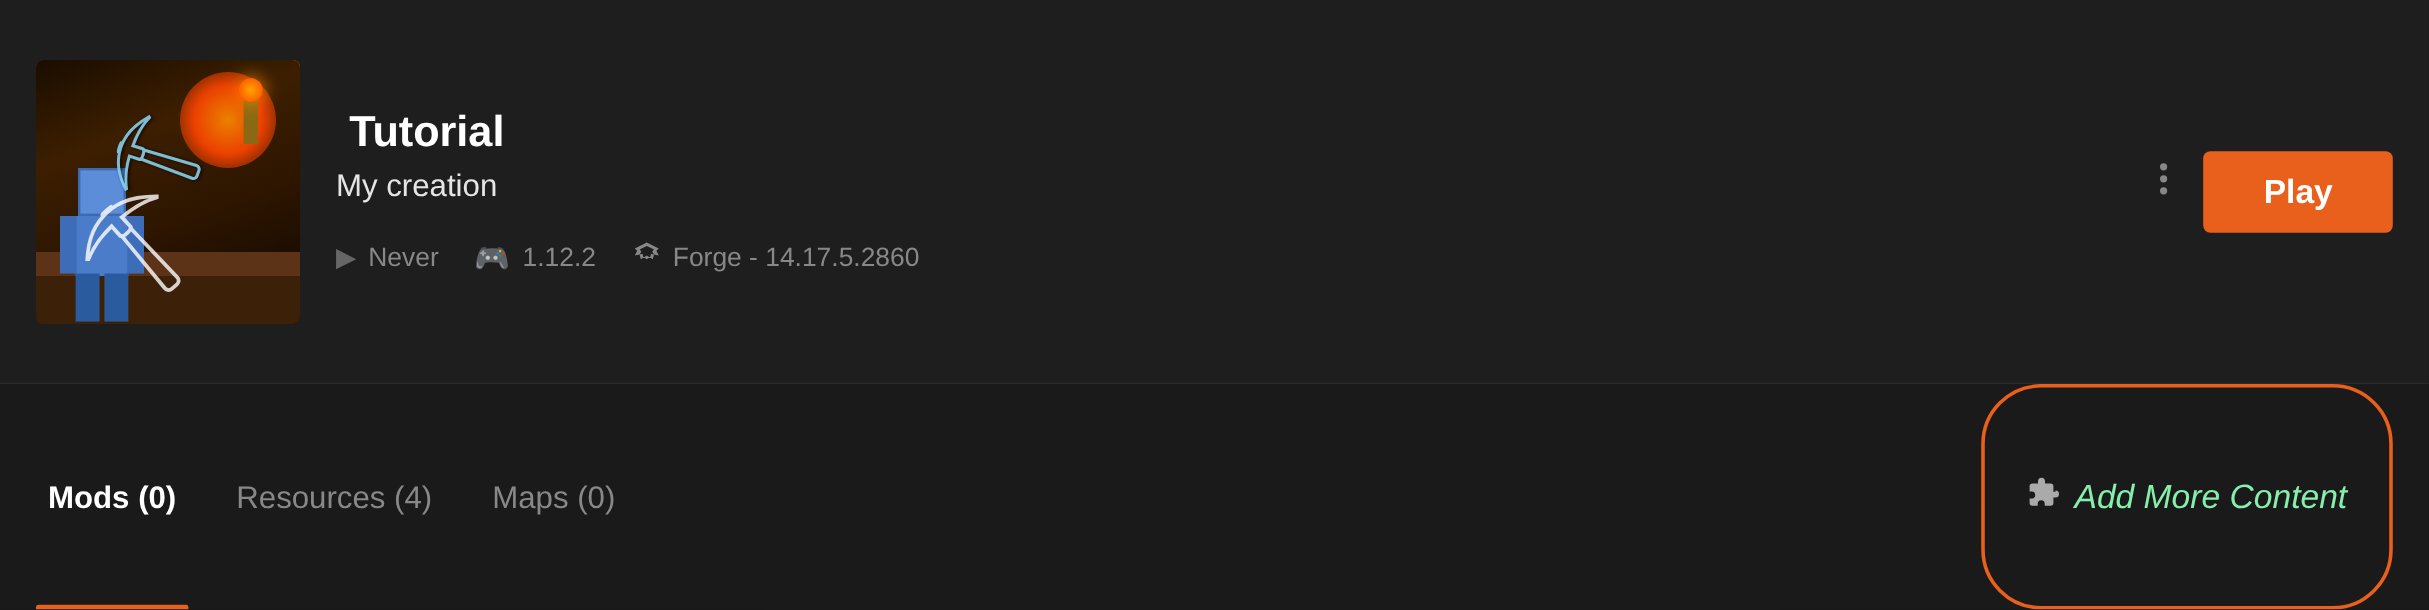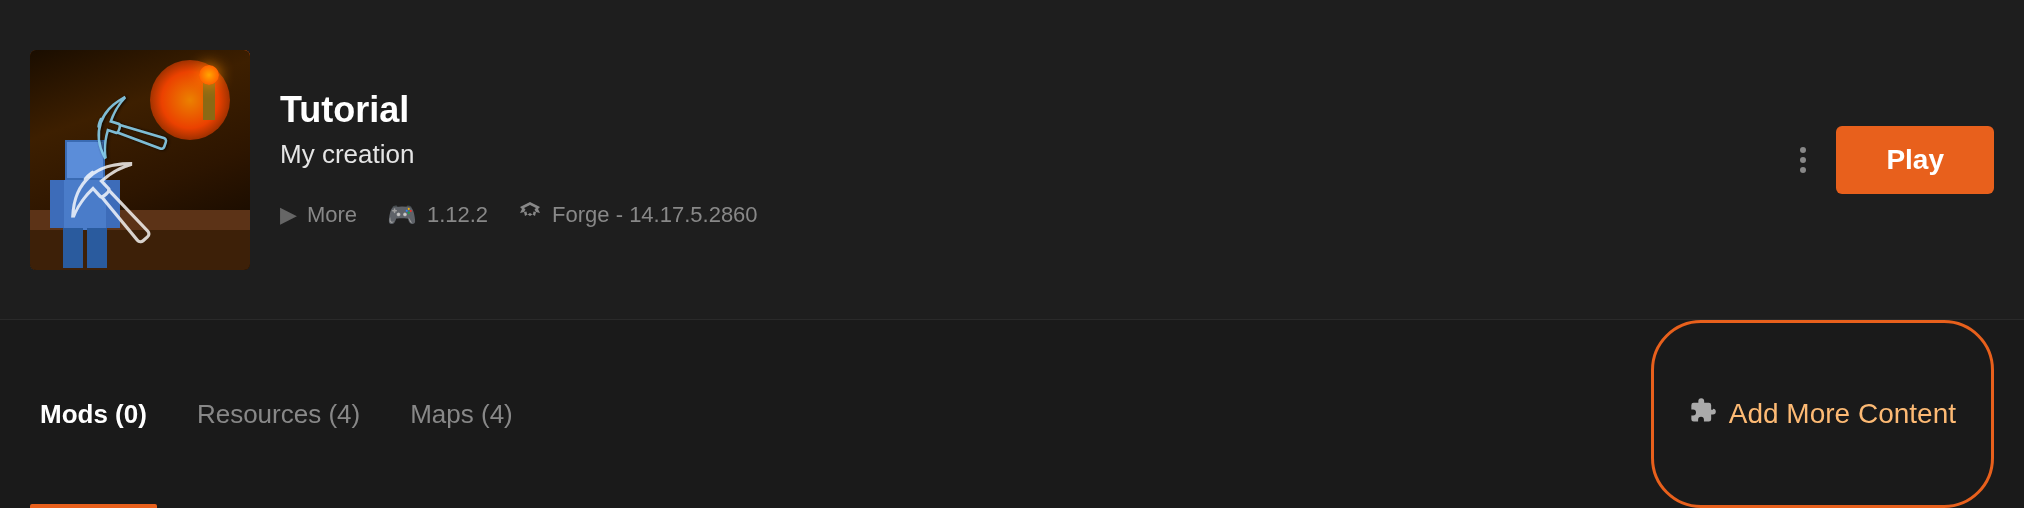--- a/index.html
+++ b/index.html
@@ -65,20 +65,21 @@
 
     .instance-info {
       flex: 1;
     }
 
     .instance-title {
       font-size: 36px;
       font-weight: 700;
       color: #ffffff;
       margin-bottom: 8px;
+      margin-left: 11px;
     }
 
     .instance-subtitle {
       font-size: 26px;
       color: #e5e5e5;
       margin-bottom: 30px;
     }
 
     .instance-meta {
       display: flex;
@@ -95,21 +96,20 @@
       font-size: 22px;
     }
 
     .meta-icon {
       color: #666666;
       font-size: 22px;
     }
 
     .header-actions {
       display: flex;
-      align-items: center;
       gap: 20px;
       margin-left: auto;
     }
 
     .more-button {
       background: none;
       border: none;
       color: #888888;
       font-size: 30px;
       cursor: pointer;
@@ -182,26 +182,27 @@
       height: 4px;
       background-color: #e8601c;
       border-radius: 2px 2px 0 0;
     }
 
     .add-more-content {
       margin-left: auto;
       display: flex;
       align-items: center;
       gap: 12px;
-      color: #fdba74;
+      color: #86efac;
       font-size: 28px;
       cursor: pointer;
       border: 3px solid #e8601c;
       border-radius: 50px;
       padding: 18px 35px;
+      font-style: italic;
     }
 
     .puzzle-icon {
       font-size: 28px;
       color: #aaaaaa;
     }
 
     
     .mc-char {
       position: absolute;
@@ -352,21 +353,21 @@
     </div>
 
     <div class="instance-info">
       <div class="instance-title">Tutorial</div>
       <div class="instance-subtitle">My creation</div>
 
       <div class="instance-meta">
 
         <div class="meta-item">
           <span class="meta-icon">▶</span>
-          <span>More</span>
+          <span>Never</span>
         </div>
 
         <div class="meta-item">
           <span class="meta-icon" style="font-size:24px;">🎮</span>
           <span>1.12.2</span>
         </div>
 
         <div class="meta-item">
           <span class="meta-icon">
             <svg width="24" height="24" viewBox="0 0 24 24" fill="#888888">
@@ -392,21 +393,21 @@
   <div class="bottom-section">
 
     <div class="tabs">
       <div class="tab active">
         <span>Mods  (0)</span>
       </div>
       <div class="tab">
         <span>Resources  (4)</span>
       </div>
       <div class="tab">
-        <span>Maps  (4)</span>
+        <span>Maps  (0)</span>
       </div>
     </div>
 
     <div class="add-more-content">
       <span class="puzzle-icon">
         <svg width="28" height="28" viewBox="0 0 24 24" fill="#aaaaaa">
           <path d="M20.5 11H19V7a2 2 0 0 0-2-2h-4V3.5a2.5 2.5 0 0 0-5 0V5H4a2 2 0 0 0-2 2v3.8h1.5a2.5 2.5 0 0 1 0 5H2V19a2 2 0 0 0 2 2h3.8v-1.5a2.5 2.5 0 0 1 5 0V21H17a2 2 0 0 0 2-2v-4h1.5a2.5 2.5 0 0 0 0-5z"></path>
         </svg>
       </span>
       <span>Add More Content</span>

